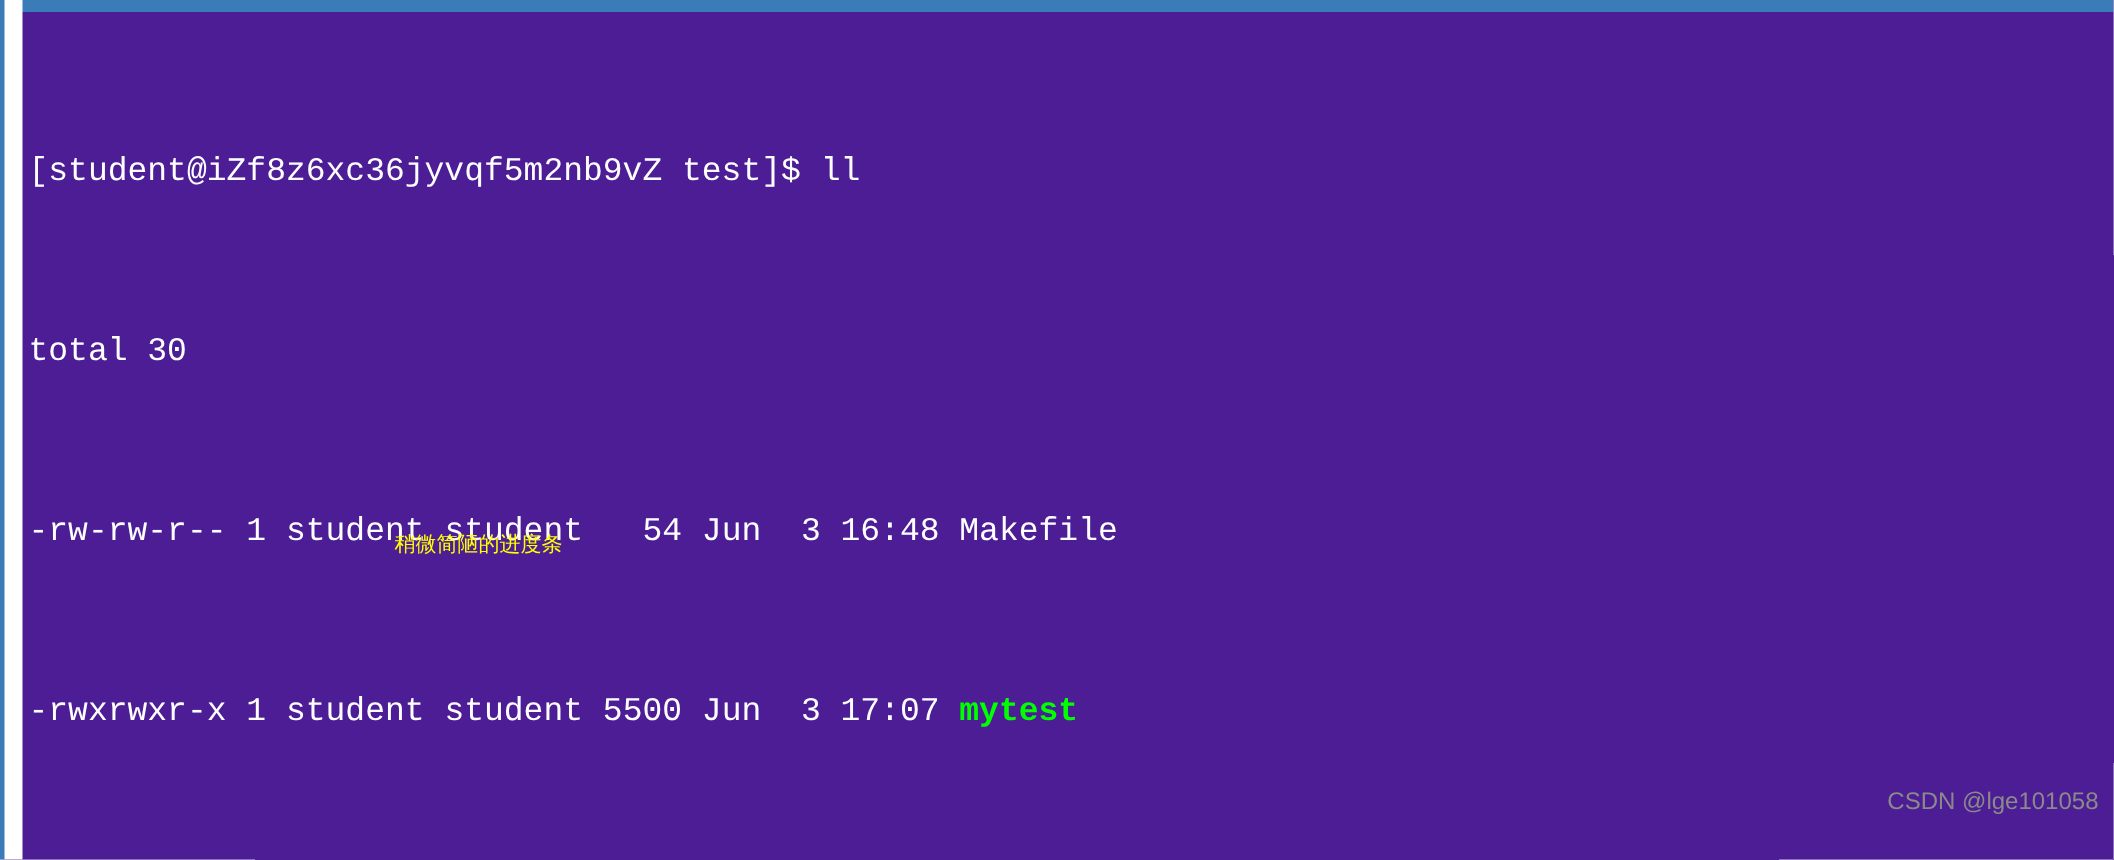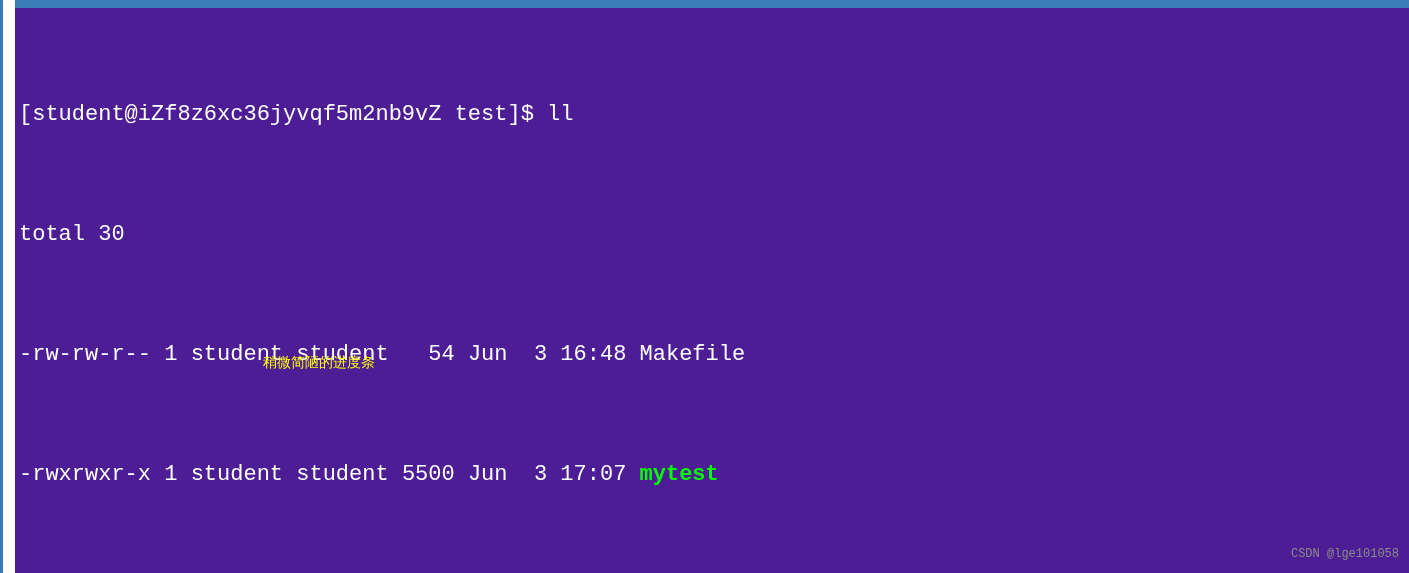--- a/index.html
+++ b/index.html
@@ -64,24 +64,24 @@
       color: #ffff00;
       font-family: "SimSun", "Microsoft YaHei", sans-serif;
       font-size: 14px;
       position: absolute;
       left: 248px;
       top: 339px;
     }
     .watermark {
       position: absolute;
       right: 10px;
-      bottom: 4px;
+      bottom: 23px;
       color: #8a8a8a;
-      font-family: Liberation Mono, monospace;
-      font-size: 12px;
+      font-family: Liberation Sans, sans-serif;
+      font-size: 16px;
     }
   </style>
 </head>
 <body>
 
 <div class="left-gutter"></div>
 <div class="left-border"></div>
 <div class="top-border"></div>
 
 <div class="terminal">

